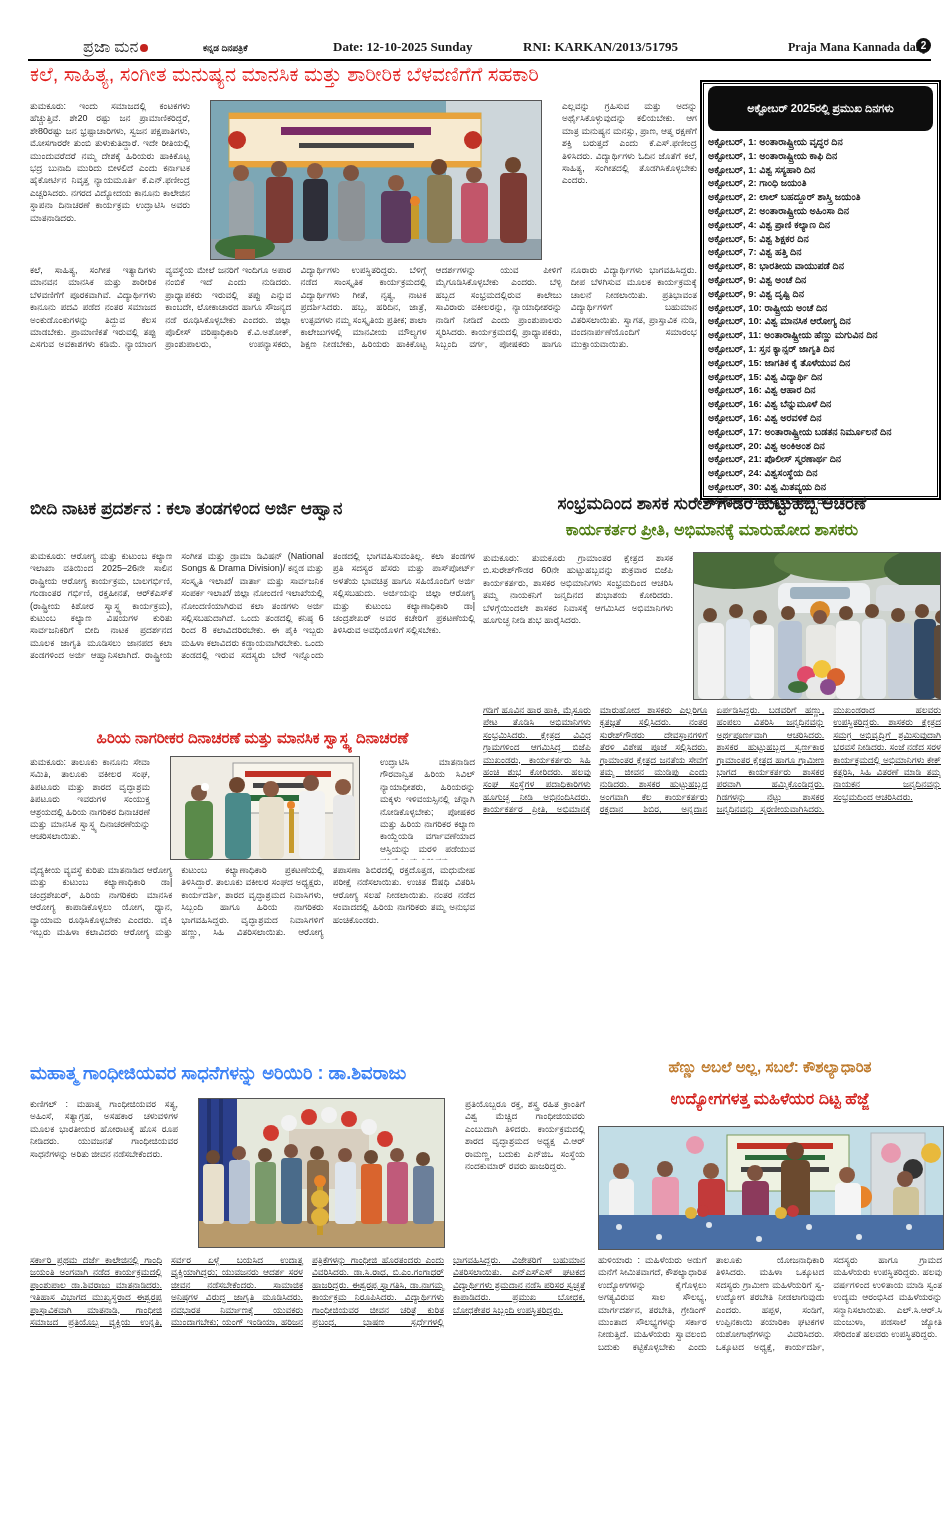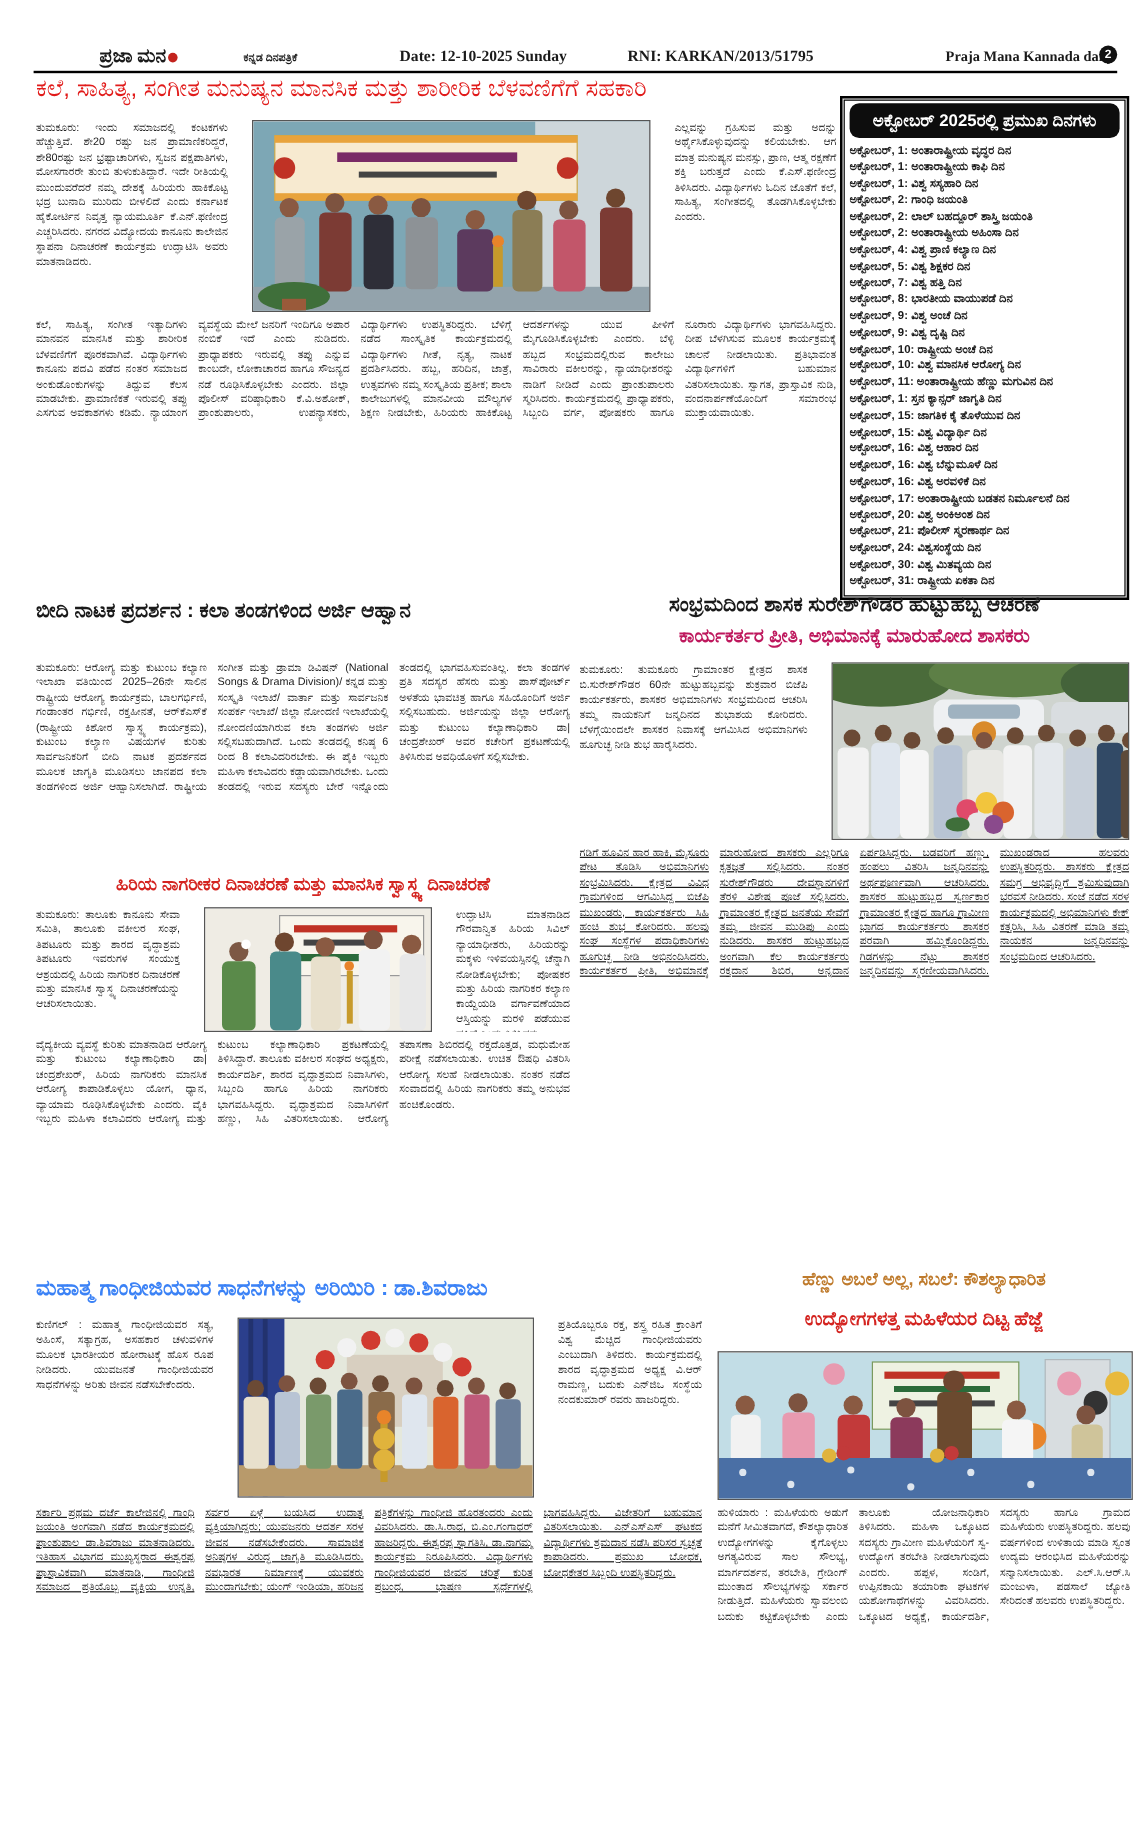--- a/index.html
+++ b/index.html
@@ -1,45 +1,45 @@
 <!DOCTYPE html>
 <html><head>
 <meta charset="utf-8">
 <style>
   html,body{margin:0;padding:0;background:#9a9a9a;}
   #page{position:relative;width:945px;height:1523px;background:#ffffff;margin:0 auto;
         font-family:"Liberation Sans", sans-serif;color:#1a1a1a;overflow:hidden;}
   
   .hdr{position:absolute;left:28px;right:14px;top:36px;height:23px;border-bottom:2px solid #000;}
-  .hdr .logo{position:absolute;left:55px;top:2px;font-family:"Liberation Serif", serif;font-weight:bold;font-size:16px;}
+  .hdr .logo{position:absolute;left:55px;top:2px;font-family:"Liberation Serif", serif;font-weight:normal;font-size:16px;}
   .hdr .logo-sub{position:absolute;left:175px;top:7px;font-size:9px;font-weight:bold;}
   .hdr .emblem{display:inline-block;width:8px;height:8px;background:#c3231d;border-radius:50%;margin:0 2px;vertical-align:middle;}
   .hdr .date{position:absolute;left:305px;top:3px;font-family:"Liberation Serif", serif;font-weight:bold;font-size:13px;}
   .hdr .rni{position:absolute;left:495px;top:3px;font-family:"Liberation Serif", serif;font-weight:bold;font-size:13px;}
   .hdr .pname{position:absolute;left:760px;top:4px;font-family:"Liberation Serif", serif;font-weight:bold;font-size:12px;}
   .hdr .pageno{position:absolute;right:0;top:2px;width:15px;height:15px;border-radius:50%;background:#111;color:#fff;
                font-size:10px;font-weight:bold;text-align:center;line-height:15px;}
   
   .h-main{position:absolute;left:30px;top:63px;width:665px;font-size:20px;font-weight:normal;color:#e11b1a;white-space:nowrap;}
   .h2l{position:absolute;left:30px;top:499px;width:445px;font-size:17px;font-weight:bold;white-space:nowrap;}
   .h2r{position:absolute;left:483px;top:494px;width:458px;font-size:17px;font-weight:bold;text-align:center;white-space:nowrap;}
-  .h2r-sub{position:absolute;left:483px;top:521px;width:458px;font-size:16px;font-weight:bold;color:#be185d;text-align:center;white-space:nowrap;}
+  .h2r-sub{position:absolute;left:483px;top:521px;width:458px;font-size:16px;font-weight:bold;color:#4d7c0f;text-align:center;white-space:nowrap;}
   .h4{position:absolute;left:30px;top:729px;width:445px;font-size:15px;font-weight:bold;color:#d42420;text-align:center;white-space:nowrap;}
   .h5{position:absolute;left:30px;top:1063px;width:555px;font-size:18px;font-weight:bold;color:#3b82f6;white-space:nowrap;}
   .h6a{position:absolute;left:598px;top:1058px;width:344px;font-size:15px;font-weight:bold;color:#bf7b2d;text-align:center;white-space:nowrap;}
   .h6b{position:absolute;left:598px;top:1090px;width:344px;font-size:16px;font-weight:bold;color:#d42420;text-align:center;white-space:nowrap;}
   
   .txt{font-size:9px;line-height:12.4px;text-align:justify;overflow:hidden;}
   .row{position:absolute;display:flex;gap:20px;}
   .mc{position:absolute;column-gap:9px;}
   .mc5{column-count:5;} .mc4{column-count:4;text-decoration:underline;} .mc3{column-count:3;}
   
   .sidebox{position:absolute;left:700px;top:80px;width:241px;height:420px;border:2px solid #000;box-shadow:0 0 0 1px #fff inset, 0 0 0 2px #000 inset;
            background:#fff;padding:4px 6px;box-sizing:border-box;}
-  .sidebox .bar{background:#0d0d0d;color:#fff;border-radius:8px;text-align:center;font-size:14px;font-weight:bold;padding:6px 2px;}
+  .sidebox .bar{background:#0d0d0d;color:#fff;border-radius:8px;text-align:center;font-size:11px;font-weight:bold;padding:16px 2px;}
   .daylist{margin-top:4px;font-size:9.5px;line-height:13.8px;font-weight:bold;overflow:hidden;height:378px;}
   .daylist div{white-space:normal;}
   
   .photo{border:1px solid #555;background:#ddd;overflow:hidden;}
   .photo svg{display:block;}
   .ph-abs{position:absolute;}
 </style>
 </head>
 <body>
 

